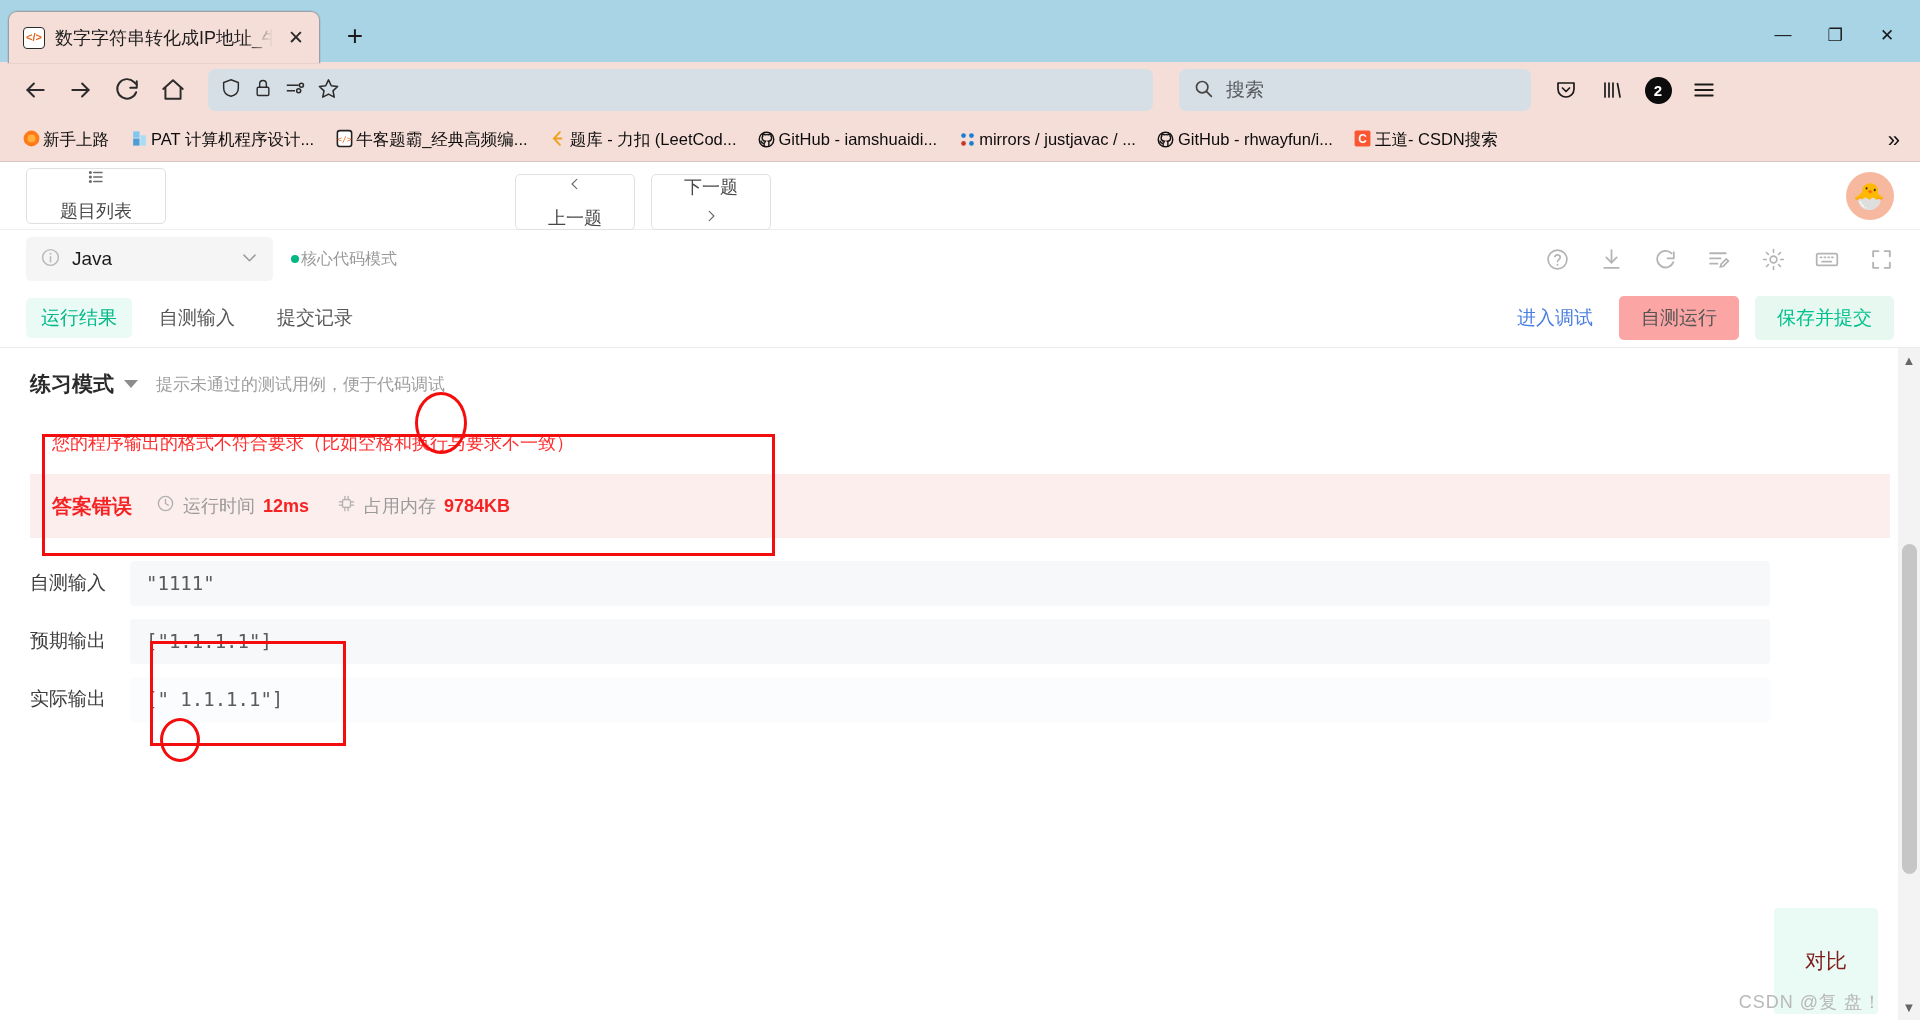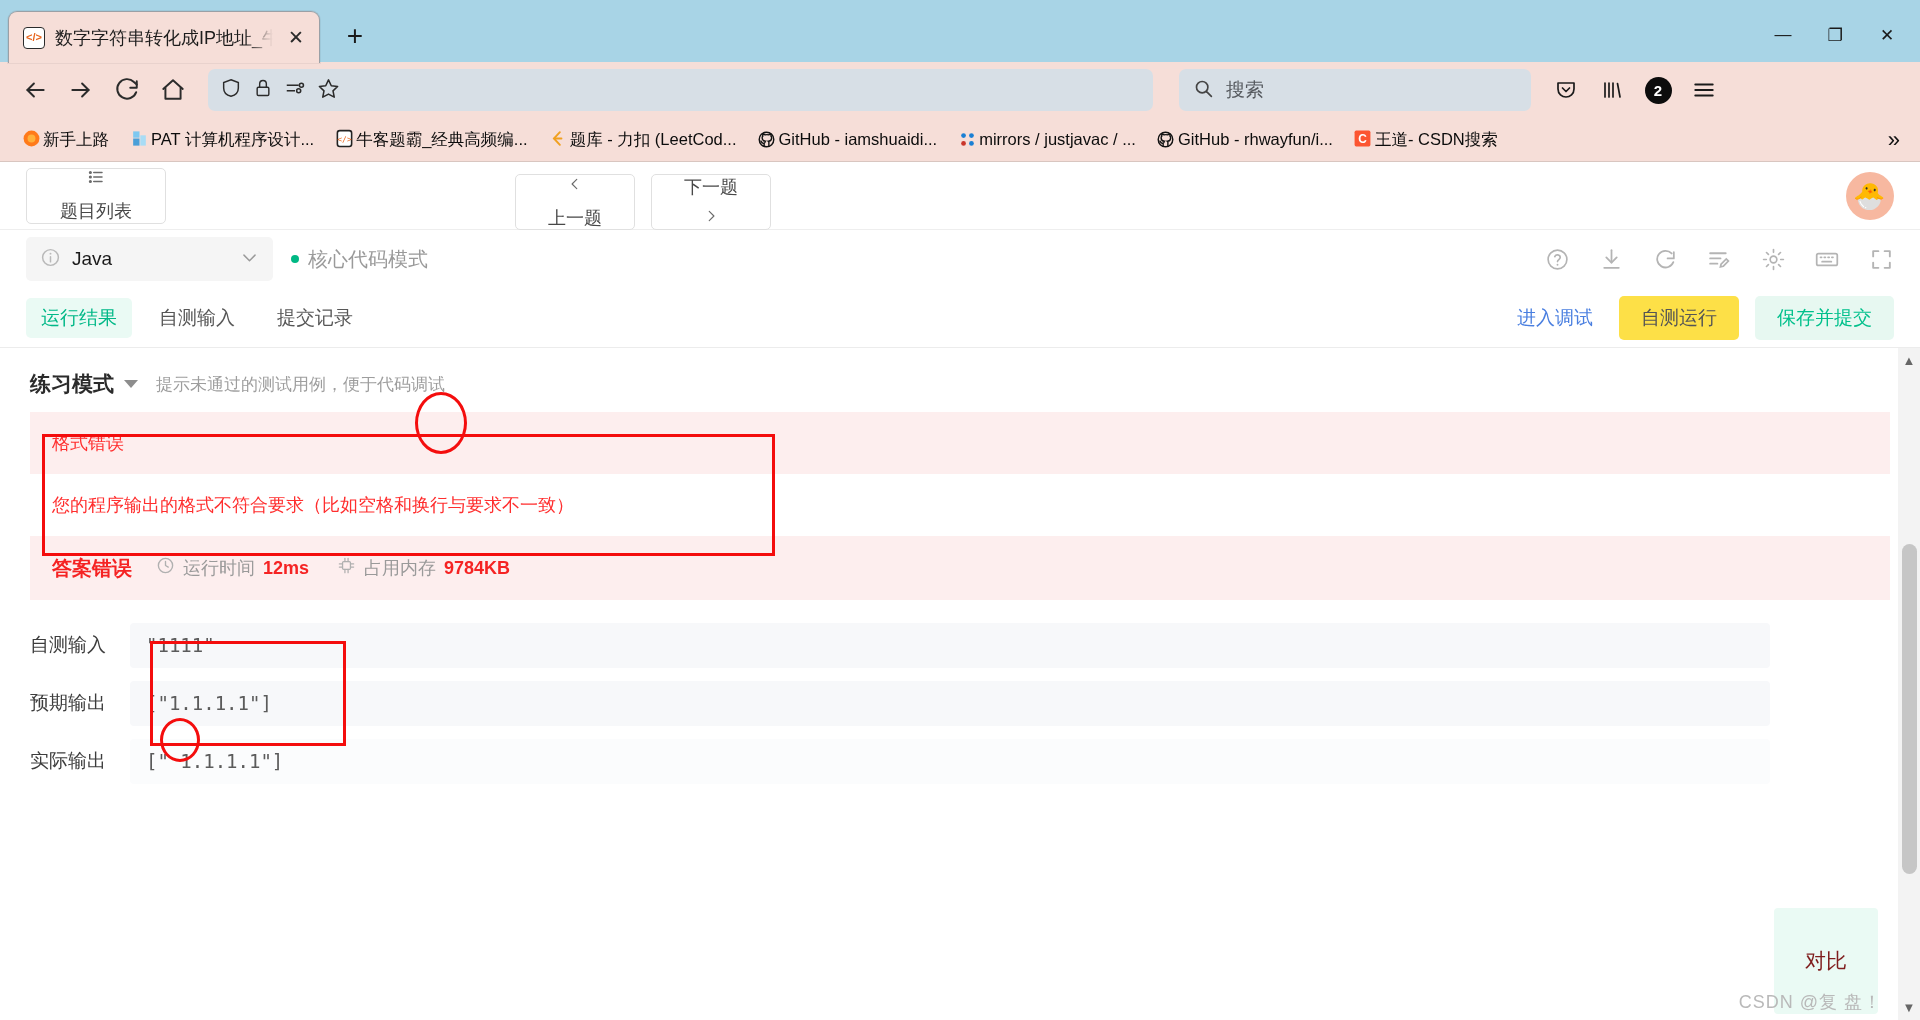--- a/index.html
+++ b/index.html
@@ -203,21 +203,21 @@
   .lang-select {
     width: 247px; height: 44px;
     background: #f5f5f5;
     border-radius: 5px;
     display: flex; align-items: center;
     padding: 0 14px;
     gap: 11px;
     cursor: pointer;
   }
   .lang-name { flex: 1 1 auto; font-size: 19px; color: #1a1a1a; }
-  .mode-tag { display: flex; align-items: center; gap: 9px; font-size: 20px; color: #9a9a9a; }
+  .mode-tag { display: flex; align-items: center; gap: 2px; font-size: 16px; color: #9a9a9a; }
   .dot-green { width: 8px; height: 8px; border-radius: 50%; background: #00b884; }
   .ed-icons { position: absolute; right: 26px; display: flex; gap: 28px; align-items: center; }
   .ed-ico { width: 26px; height: 26px; color: #b4b4b4; cursor: pointer; display:flex; align-items:center; justify-content:center; }
 
   
   .code-wrap {
     flex: 0 0 133px;
     background: #1a1a1a;
     position: relative;
     overflow: hidden;
@@ -267,21 +267,21 @@
   }
   .rtab {
     font-size: 19px; color: #575757;
     padding: 7px 15px; border-radius: 5px;
     margin-right: 12px; cursor: pointer;
   }
   .rtab.active { background: #eafaf4; color: #00b887; }
   .act-right { position: absolute; right: 26px; display: flex; align-items: center; gap: 16px; }
   .link-blue { font-size: 19px; color: #4a7fe0; cursor: pointer; padding: 0 10px; }
   .btn-grey {
-    background: #fde047; border-radius: 5px;
+    background: #fca5a5; border-radius: 5px;
     height: 44px; padding: 0 22px;
     display: flex; align-items: center;
     font-size: 19px; color: #555; cursor: pointer;
   }
   .btn-green {
     background: #e7f8f1; border-radius: 5px;
     height: 44px; padding: 0 22px;
     display: flex; align-items: center;
     font-size: 19px; color: #00c08b; cursor: pointer;
   }
@@ -725,23 +725,20 @@
     </div>
 
     <div class="results">
 
       <div class="mode-row">
         <span class="mode-title">练习模式</span>
         <span class="caret-dn"></span>
         <span class="mode-hint">提示未通过的测试用例，便于代码调试</span>
       </div>
 
-      <div class="err-band">
-        <span>格式错误</span>
-      </div>
       <div class="err-band2">
         <span>您的程序输出的格式不符合要求（比如空格和换行与要求不一致）</span>
       </div>
       <div class="annot-box1"></div>
 
       <div class="verdict-row">
         <span class="verdict">答案错误</span>
         <span class="metric">
           <span>
             <svg width="19" height="19" viewBox="0 0 24 24" fill="none" stroke="#b0b0b0" stroke-width="1.7">

